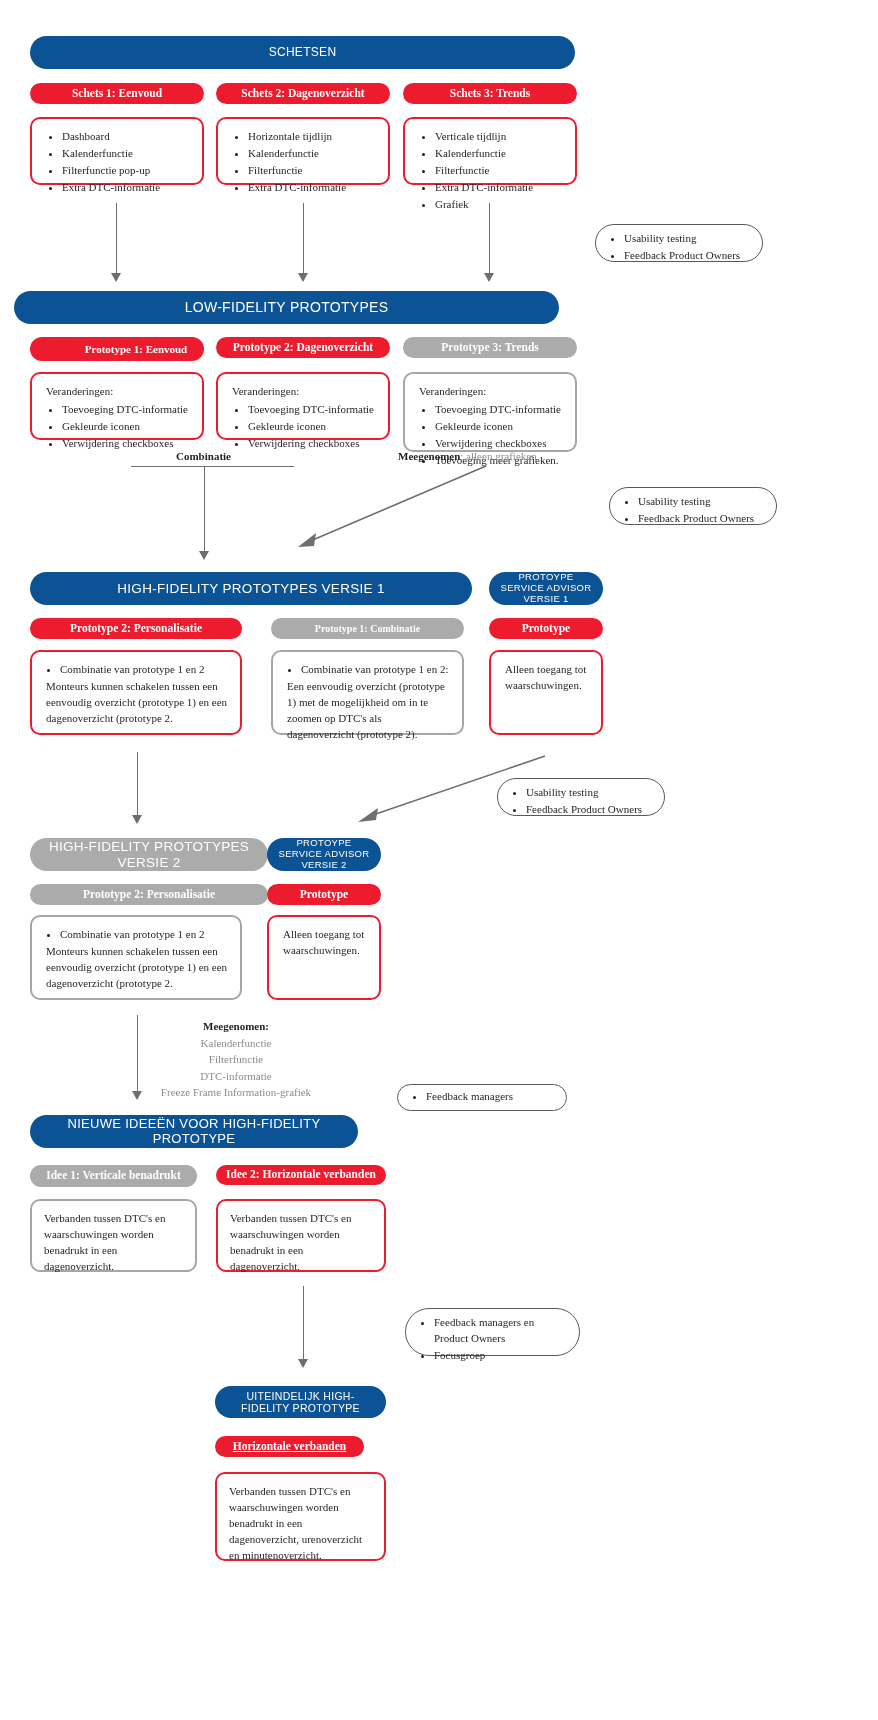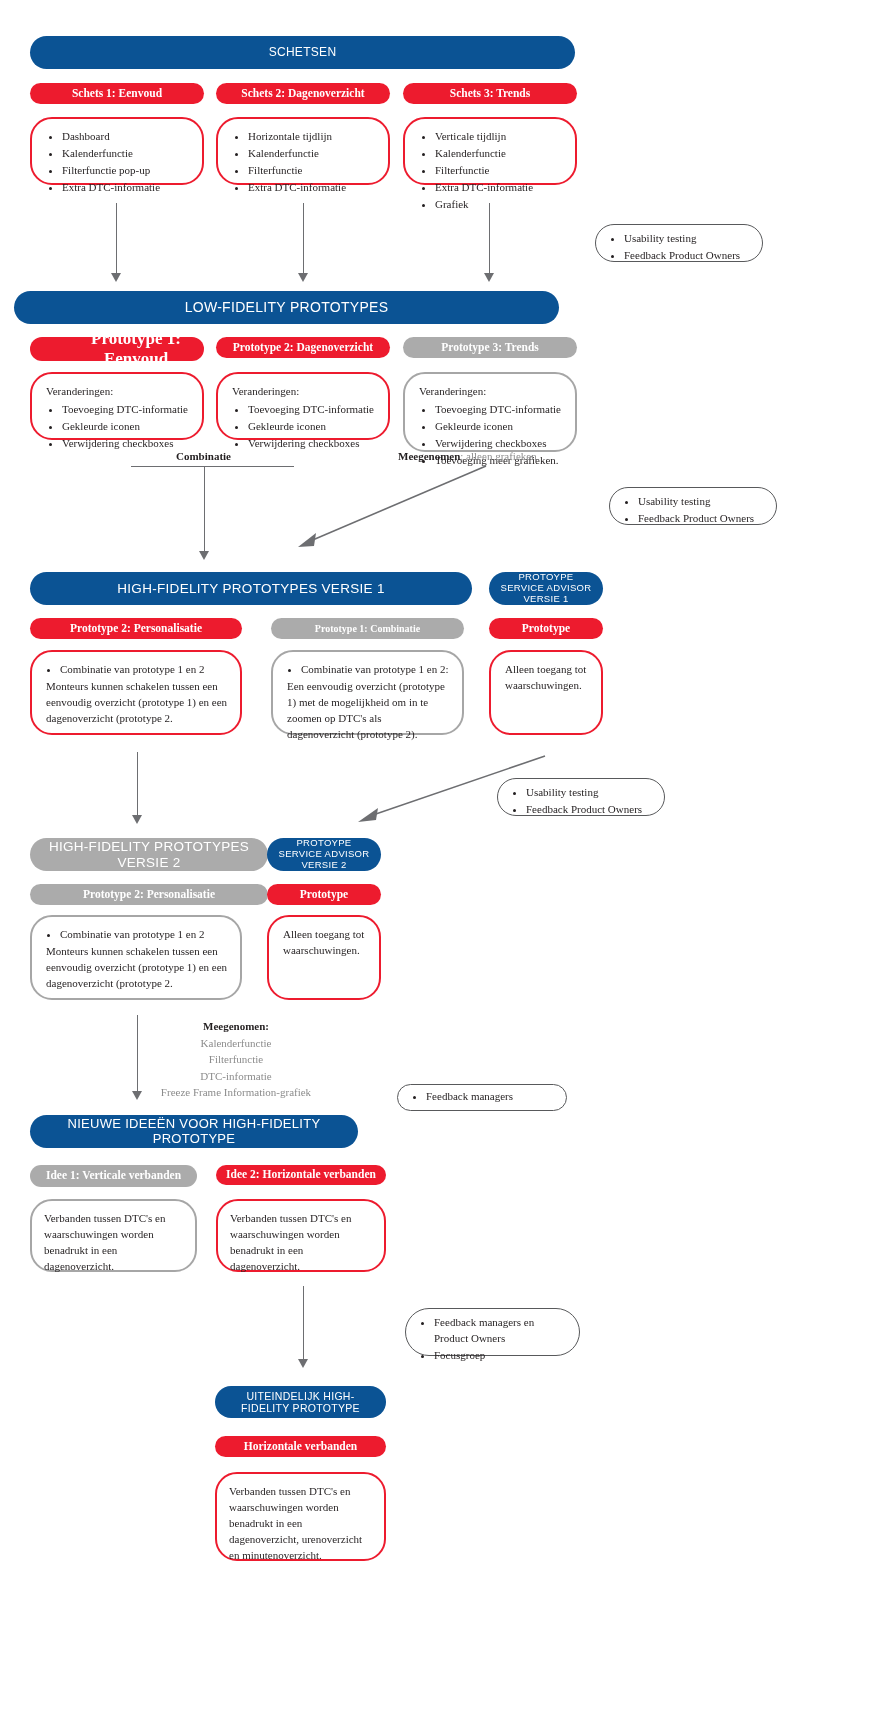--- a/index.html
+++ b/index.html
@@ -27,21 +27,21 @@
   }
   .pill.blue  { background: #0B5394; color: #ffffff;
                 font-family: "Liberation Sans", sans-serif;
                 letter-spacing: .3px; font-weight: 400; }
   .pill.red   { background: #ED1B2E; color: #ffffff; font-weight: 700; }
   .pill.grey  { background: #ABABAB; color: #ffffff; font-weight: 700; }
 
   
   .box {
     position: absolute;
-    border-radius: 22px;
+    border-radius: 10px;
     background: #ffffff;
     padding: 10px 12px 28px 14px;
     font-size: 11px;
     line-height: 1.45;
   }
   .box.red  { border: 2px solid #ED1B2E; }
   .box.grey { border: 2px solid #A6A6A6; }
   .box.dark { border: 1.5px solid #58595B; border-radius: 999px; }
   .box ul { margin: 0; padding-left: 16px; }
   .box li { margin: 0 0 1px 0; }
@@ -110,21 +110,21 @@
 
   <div class="box dark" style="left:595px; top:224px; width:168px; height:38px; padding:6px 10px 6px 12px;">
     <ul>
       <li>Usability testing</li>
       <li>Feedback Product Owners</li>
     </ul>
   </div>
 
   <div class="pill blue" style="left:14px; top:291px; width:545px; height:33px; font-size:14px;">LOW-FIDELITY PROTOTYPES</div>
 
-  <div class="pill red" style="left:30px; top:337px; width:174px; height:24px; font-size:17px;padding-left:48px;">Prototype 1: Eenvoud</div>
+  <div class="pill red" style="left:30px; top:337px; width:174px; height:24px; font-size:11px;padding-left:48px;">Prototype 1: Eenvoud</div>
   <div class="pill red" style="left:216px; top:337px; width:174px; height:21px; font-size:11.5px;">Prototype 2: Dagenoverzicht</div>
   <div class="pill grey" style="left:403px; top:337px; width:174px; height:21px; font-size:11.5px;">Prototype 3: Trends</div>
 
   <div class="box red" style="left:30px; top:372px; width:174px; height:68px;">
     <p class="head">Veranderingen:</p>
     <ul>
       <li>Toevoeging DTC-informatie</li>
       <li>Gekleurde iconen</li>
       <li>Verwijdering checkboxes</li>
     </ul>
@@ -236,39 +236,39 @@
   <div class="arrowhead" style="left:132px; top:1091px;"></div>
 
   <div class="box dark" style="left:397px; top:1040px; width:170px; height:27px; padding:4px 10px 4px 12px;margin-top:44px;">
     <ul>
       <li>Feedback managers</li>
     </ul>
   </div>
 
   <div class="pill blue" style="left:30px; top:1115px; width:328px; height:33px; font-size:13px;">NIEUWE IDEEËN VOOR HIGH-FIDELITY PROTOTYPE</div>
 
-  <div class="pill grey" style="left:30px; top:1165px; width:167px; height:22px; font-size:11.5px;">Idee 1:  Verticale verbanden</div>
+  <div class="pill grey" style="left:30px; top:1165px; width:167px; height:22px; font-size:11.5px;">Idee 1:  Verticale benadrukt</div>
   <div class="pill red" style="left:216px; top:1165px; width:170px; height:20px; font-size:11.5px;">Idee 2:  Horizontale verbanden</div>
 
   <div class="box grey" style="left:30px; top:1199px; width:167px; height:73px; padding-left:12px;">
     <p>Verbanden tussen DTC's en waarschuwingen worden benadrukt in een dagenoverzicht.</p>
   </div>
   <div class="box red" style="left:216px; top:1199px; width:170px; height:73px; padding-left:12px;">
     <p>Verbanden tussen DTC's en waarschuwingen worden benadrukt in een dagenoverzicht.</p>
   </div>
 
   <div class="vline" style="left:303px; top:1286px; height:75px;"></div>
   <div class="arrowhead" style="left:298px; top:1359px;"></div>
 
   <div class="box dark" style="left:405px; top:1308px; width:175px; height:48px; padding:6px 10px 6px 12px;">
     <ul>
       <li>Feedback managers en Product Owners</li>
       <li>Focusgroep</li>
     </ul>
   </div>
 
   <div class="pill blue" style="left:215px; top:1386px; width:171px; height:32px; font-size:10.5px;">UITEINDELIJK HIGH-FIDELITY PROTOTYPE</div>
-  <div class="pill red" style="left:215px; top:1436px; width:171px; height:21px; font-size:11.5px;">Horizontale verbanden</div>
+  <div class="pill red" style="left:215px; top:1436px; width:149px; height:21px; font-size:11.5px;text-decoration:underline;">Horizontale verbanden</div>
   <div class="box red" style="left:215px; top:1472px; width:171px; height:89px; padding-left:12px;">
     <p>Verbanden tussen DTC's en waarschuwingen worden benadrukt in een dagenoverzicht, urenoverzicht en minutenoverzicht.</p>
   </div>
 
 </div>
 
 </body></html>

